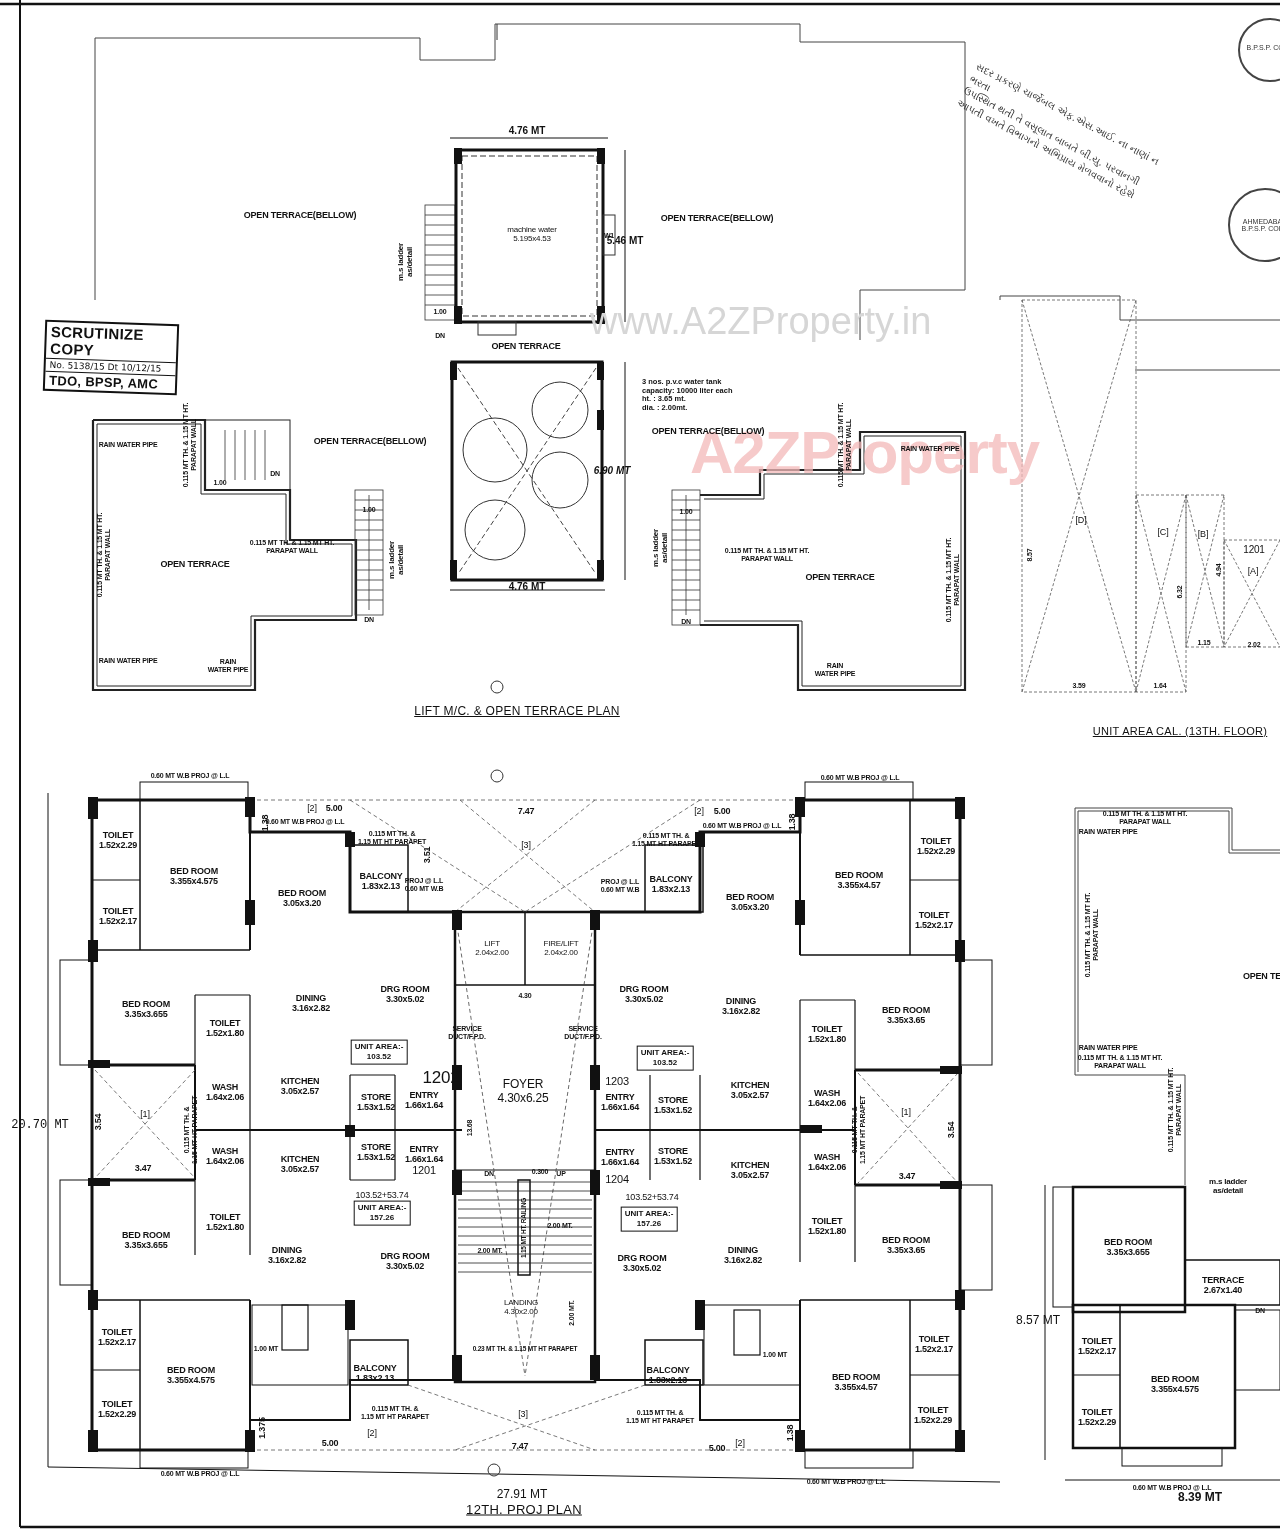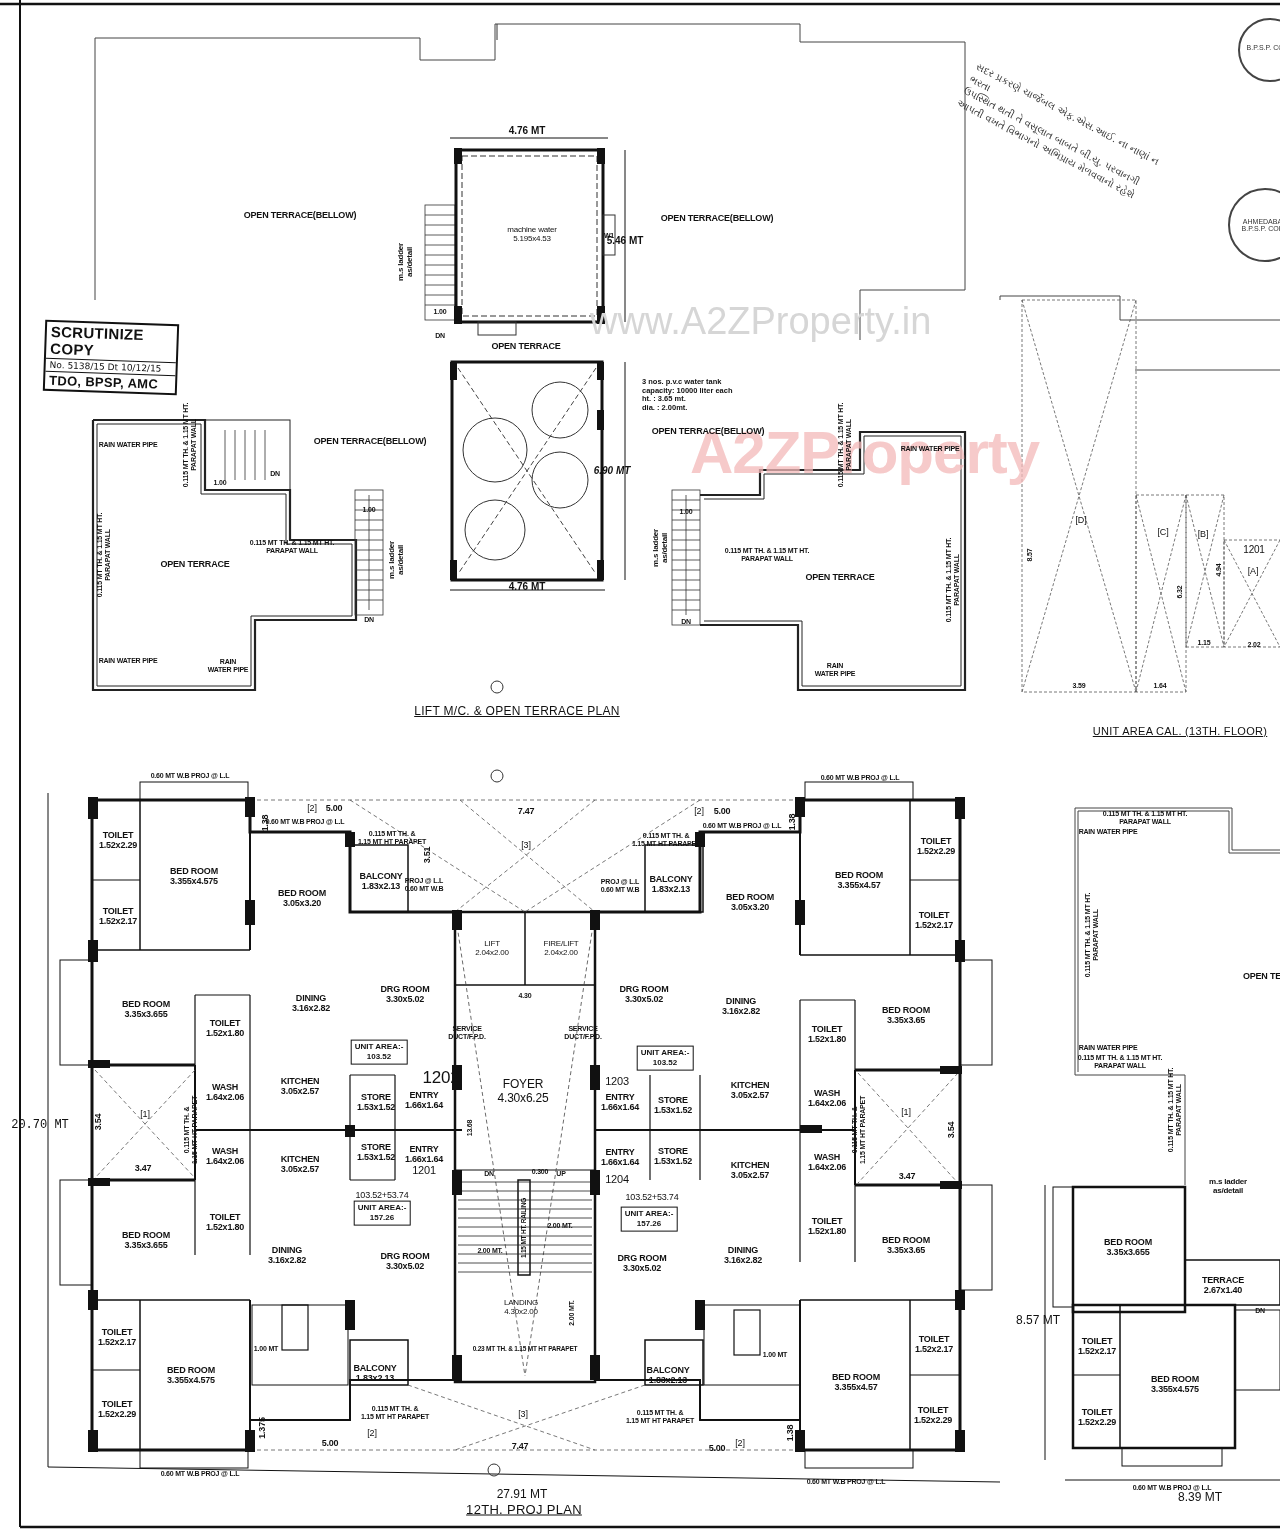--- a/index.html
+++ b/index.html
@@ -521,14 +521,14 @@
 <div class="lbl small vert" style="left:1175px;top:1110px;"><span>0.115 MT TH. &amp; 1.15 MT HT.</span><br><span>PARAPAT WALL</span></div>
 <div class="lbl" style="left:1262px;top:976px;text-align:right;">OPEN TE</div>
 <div class="lbl small" style="left:1228px;top:1186px;font-size:8px;"><span>m.s ladder</span><br><span>as/detail</span></div>
 <div class="lbl room" style="left:1128px;top:1247px;"><span>BED ROOM</span><br><span>3.35x3.655</span></div>
 <div class="lbl room" style="left:1223px;top:1285px;"><span>TERRACE</span><br><span>2.67x1.40</span></div>
 <div class="lbl room" style="left:1097px;top:1346px;"><span>TOILET</span><br><span>1.52x2.17</span></div>
 <div class="lbl room" style="left:1097px;top:1417px;"><span>TOILET</span><br><span>1.52x2.29</span></div>
 <div class="lbl room" style="left:1175px;top:1384px;"><span>BED ROOM</span><br><span>3.355x4.575</span></div>
 <div class="lbl small" style="left:1260px;top:1311px;">DN</div>
 <div class="lbl small" style="left:1172px;top:1488px;">0.60 MT W.B PROJ @ L.L</div>
-<div class="dim" style="left:1200px;top:1497px;font-size:12px;font-weight:normal;">8.39 MT</div>
+<div class="dim" style="left:1200px;top:1497px;font-size:12px;font-weight:bold;">8.39 MT</div>
 <div class="dim vert" style="left:1038px;top:1320px;font-size:12px;font-weight:normal;">8.57 MT</div>
 
 </body></html>

